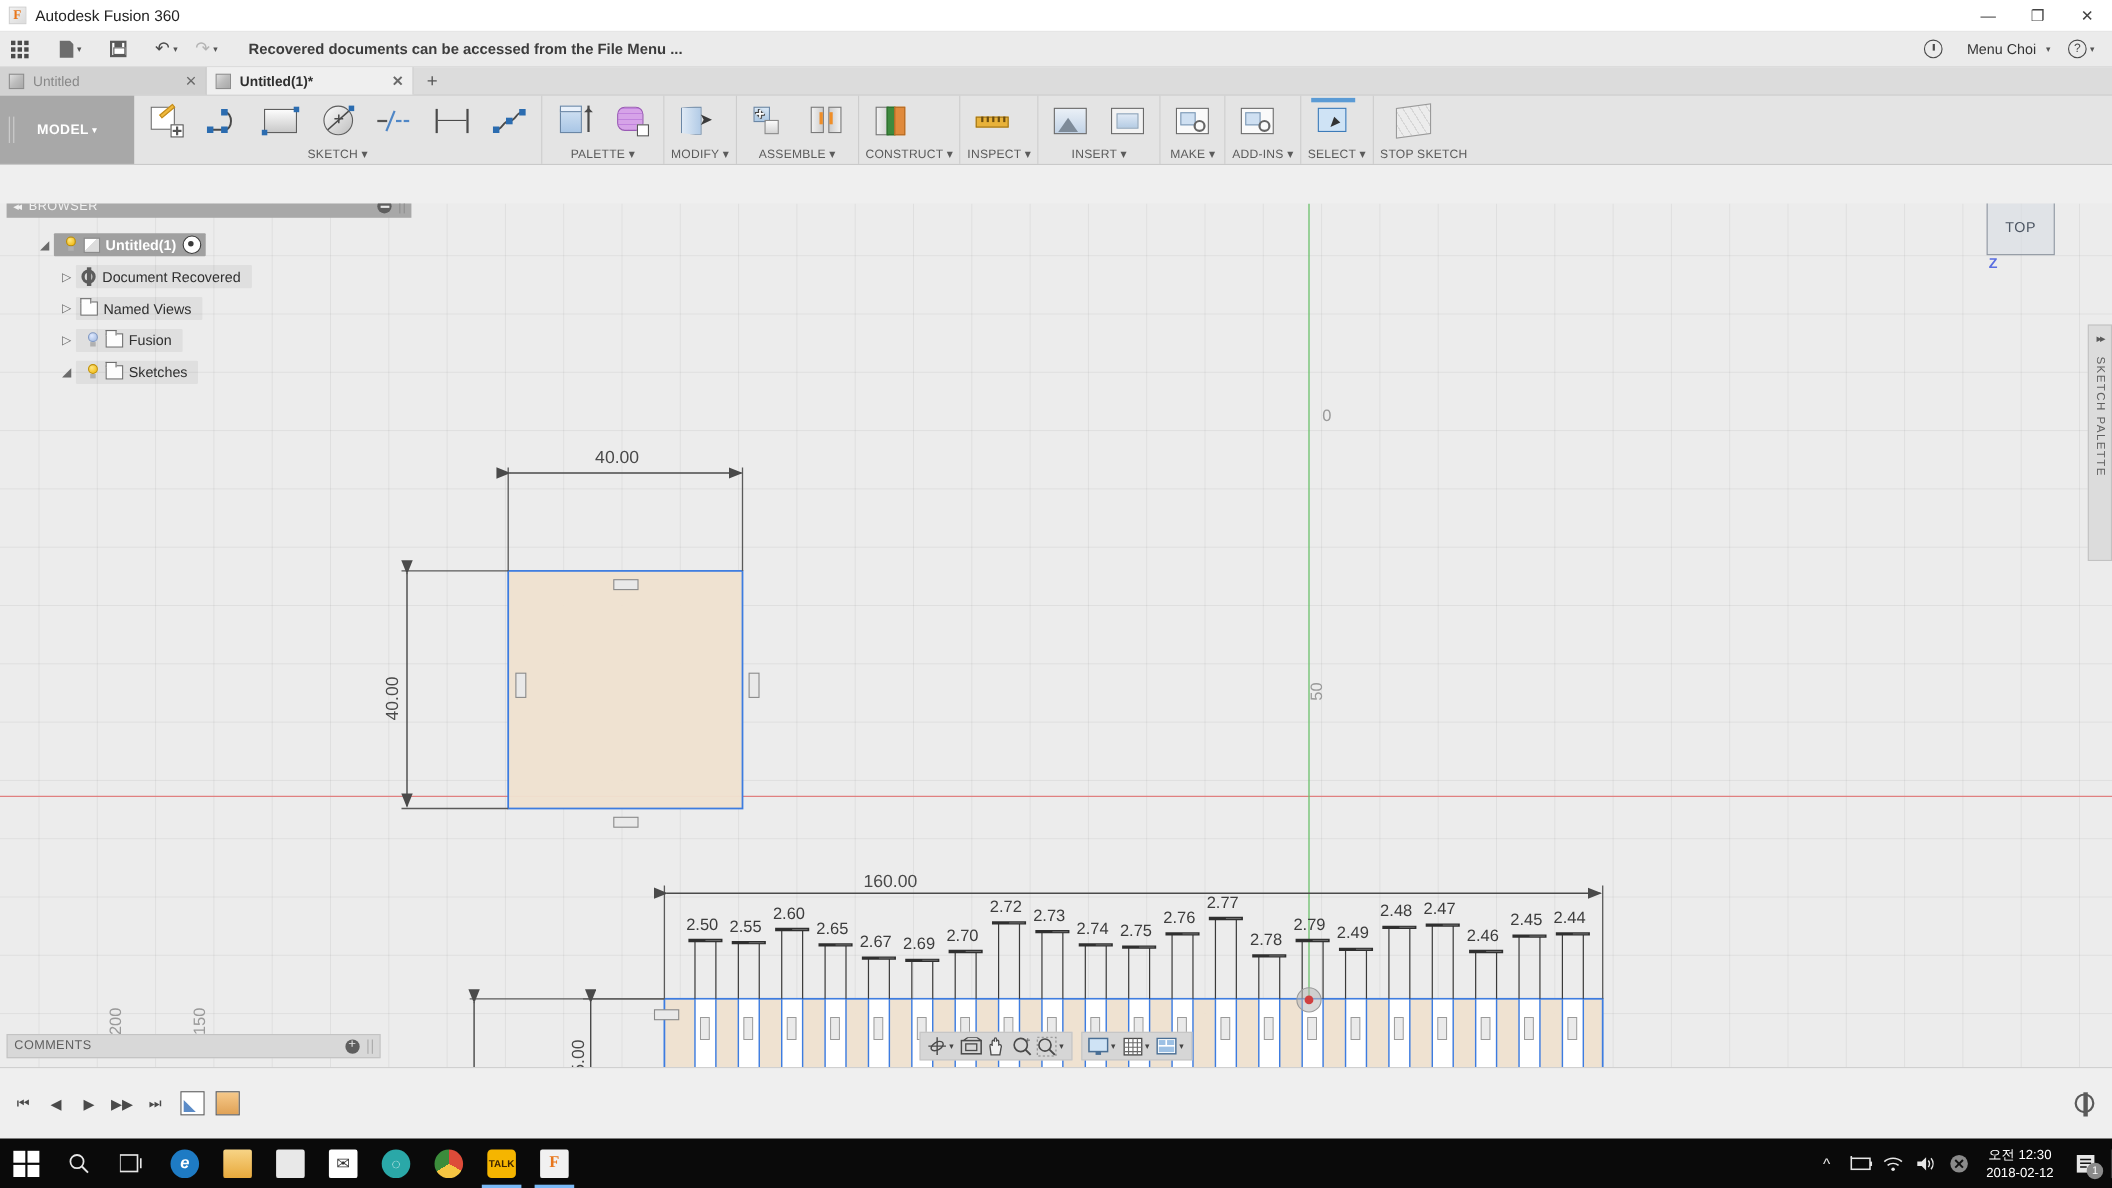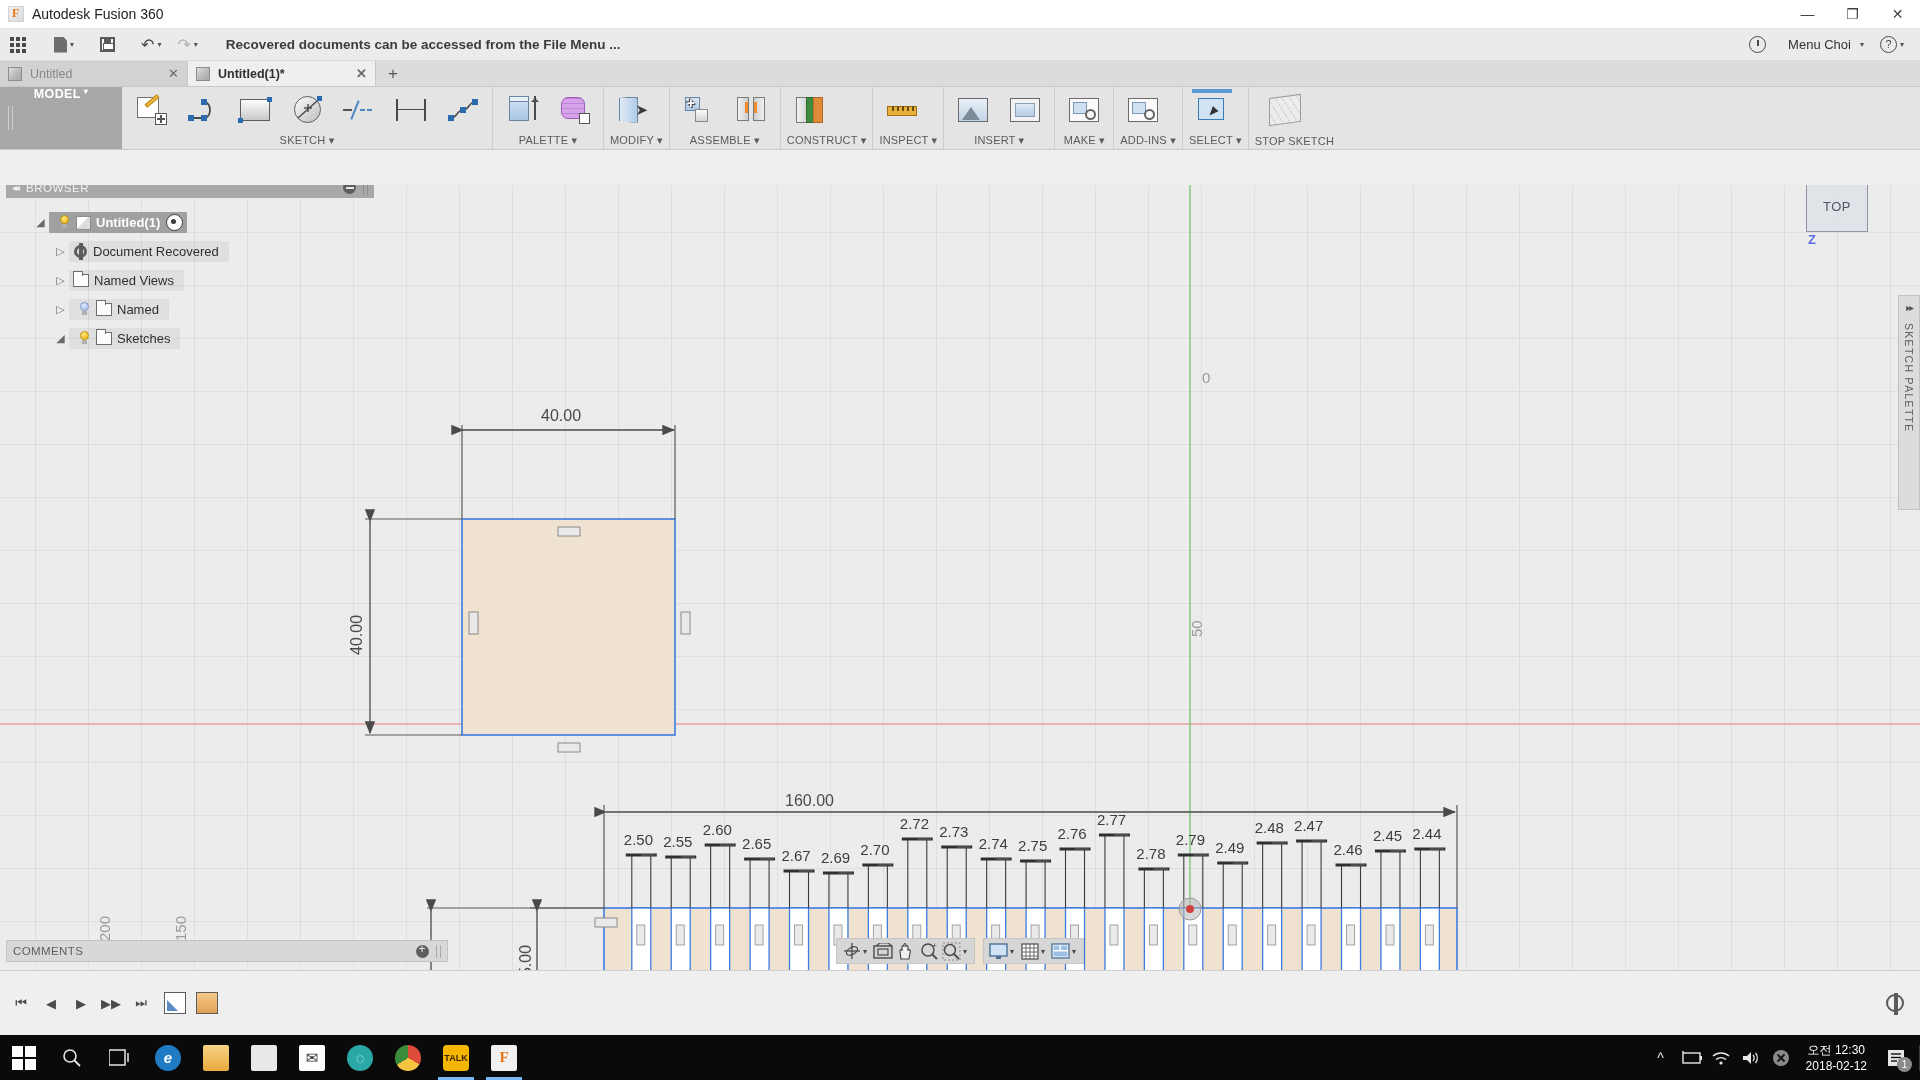--- a/index.html
+++ b/index.html
@@ -67,21 +67,21 @@
      background:linear-gradient(135deg,#dedede 0%,#bcbcbc 50%,#a8a8a8 100%);
      border:1px solid #8d8d8d; }
   .doctab .lbl { font-size:12.5px; }
   .doctab .x { margin-left:auto; font-size:13px; color:#6a6a6a; padding-left:18px;}
   .newtab { width:34px; height:25px; display:flex;align-items:center;justify-content:center;
      font-size:17px; color:#555; }
 
   
   #ribbon { height:63px; background:#e4e4e4; display:flex; align-items:stretch;
       border-bottom:1px solid #c9c9c9; position:relative; }
-  #modelbtn { width:122px; background:#a8a8a8; display:flex; 
+  #modelbtn { width:122px; background:#a8a8a8; display:flex; align-items:center;
       justify-content:center; color:#fff; font-size:12.5px; font-weight:bold;
       letter-spacing:.4px; position:relative;}
   #modelbtn .grip { position:absolute; left:8px; top:19px; width:5px; height:24px;
       border-left:1.5px solid #cfcfcf; border-right:1.5px solid #cfcfcf;}
   .rgroup { display:flex; flex-direction:column; border-right:1px solid #cdcdcd; }
   .rgroup .icons { flex:1; display:flex; align-items:center; padding:0 3px; }
   .rgroup .glabel { height:17px; display:flex; align-items:center; justify-content:center;
       font-size:11px; color:#5b5b5b; letter-spacing:.2px; white-space:nowrap; padding:0 6px;}
   .rbtn { width:52px; height:44px; display:flex; align-items:center; justify-content:center;
       position:relative; }
@@ -233,21 +233,21 @@
 
   
   #palette { position:absolute; right:0; top:110px; width:22px; height:215px;
      background:#dcdcdc; border:1px solid #c2c2c2; display:flex; flex-direction:column;
      align-items:center; padding-top:6px; }
   #palette .arrows{font-size:10px;color:#5a5a5a;letter-spacing:-2px;}
   #palette .vtext{ writing-mode:vertical-rl; font-size:10.5px; color:#5f5f5f;
      letter-spacing:1.3px; margin-top:10px;}
 
   
-  #comments { position:absolute; left:6px; bottom:8px; width:442px; height:22px;
+  #comments { position:absolute; left:6px; bottom:8px; width:340px; height:22px;
      background:#d8d8d8; border:1px solid #c3c3c3; display:flex; align-items:center;
      padding:0 6px; font-size:11.5px; color:#5e5e5e; letter-spacing:.4px;}
   #comments .plus{margin-left:auto;width:13px;height:13px;border-radius:50%;background:#5e5e5e;position:relative;}
   #comments .plus:after{content:"+";position:absolute;left:2.5px;top:-2.5px;color:#e9e9e9;font-size:12px;}
   #comments .grip2{margin-left:7px;width:5px;height:13px;border-left:1.5px solid #a9a9a9;border-right:1.5px solid #a9a9a9;}
 
   
   #navbar { position:absolute; left:50%; transform:translateX(-50%); bottom:6px;
      display:flex; align-items:center; gap:8px;}
   .nb-group{ display:flex; align-items:center; background:#d6d6d6; border:1px solid #c5c5c5;
@@ -847,21 +847,21 @@
         </span>
       </div>
       <div class="brow" style="padding-left:46px;">
         <span class="tri">▷</span>
         <span class="chip">
           <span class="bulb blue">
               <i class="g"></i>
               <i class="s"></i>
             </span>
           <span class="folder-ico"></span>
-          <span>Named</span>
+          <span>Fusion</span>
         </span>
       </div>
       <div class="brow" style="padding-left:46px;">
         <span class="tri">◢</span>
         <span class="chip">
           <span class="bulb">
               <i class="g"></i>
               <i class="s"></i>
             </span>
           <span class="folder-ico"></span>

